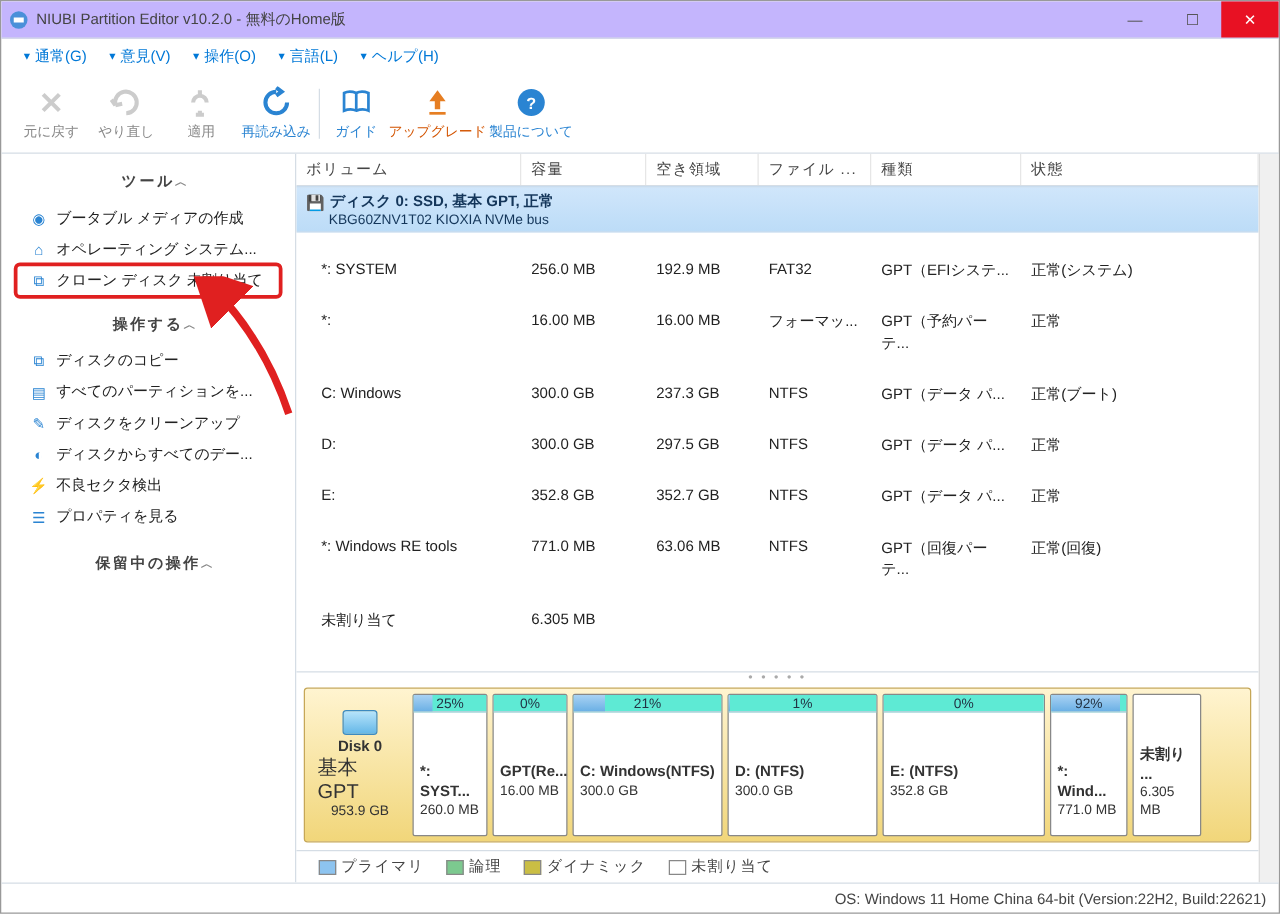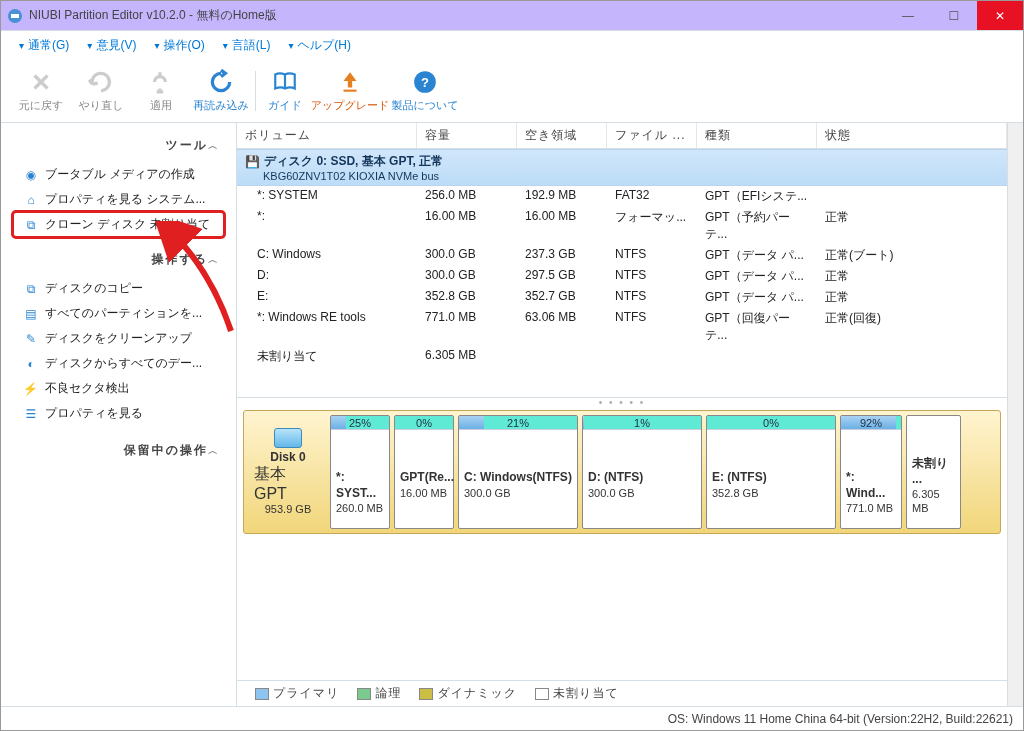--- a/index.html
+++ b/index.html
@@ -23,42 +23,42 @@
 .tool-btn { display: flex; flex-direction: column; align-items: center; justify-content: center; width: 60px; height: 60px; color: #888; }
 .tool-btn .ticon { width: 28px; height: 28px; display: flex; align-items: center; justify-content: center; }
 .tool-btn .tlabel { font-size: 11px; margin-top: 2px; }
 .tool-sep { width: 1px; height: 40px; background: #d5dde5; margin: 0 4px; }
 .tool-btn.blue { color: #2a84d2; }
 
 
 .main { flex: 1; display: flex; overflow: hidden; }
 .sidebar { width: 236px; border-right: 1px solid #d5dde5; padding: 8px 12px; overflow: hidden; display: flex; flex-direction: column; }
 .sidebar .scrollfill { flex: 1; }
-.side-section-hdr { display: flex; align-items: center; justify-content: flex-end; font-weight: bold; color: #444; padding: 6px 4px 8px 16px; letter-spacing: 2px; }
+.side-section-hdr { display: flex; align-items: center; justify-content: center; font-weight: bold; color: #444; padding: 6px 4px 8px 16px; letter-spacing: 2px; }
 .side-item { display: flex; align-items: center; gap: 6px; padding: 4px 4px 4px 10px; color: #222; }
 .side-item .sicon { width: 16px; height: 16px; display: flex; align-items: center; justify-content: center; color: #2a84d2; }
 .highlight-box { position: relative; }
 .red-outline { position: absolute; border: 3px solid #e02020; border-radius: 5px; left: -2px; right: -2px; top: -2px; bottom: -2px; pointer-events: none; }
 .chevron { font-size: 10px; color: #888; }
 
 .arrow-svg { position: absolute; pointer-events: none; }
 
 .content { flex: 1; display: flex; flex-direction: column; overflow: hidden; }
 
 
 .vol-table { border-bottom: 1px solid #d5dde5; }
 .col-headers { display: flex; height: 26px; align-items: center; border-bottom: 1px solid #d5dde5; background: #fff; }
 .col-h { padding: 0 8px; color: #444; letter-spacing: 1px; border-right: 1px solid #e6e6e6; height: 100%; display: flex; align-items: center; }
 .c-vol { width: 180px; } .c-cap { width: 100px; } .c-free { width: 90px; } .c-fs { width: 90px; }
 .c-type { width: 120px; } .c-stat { flex: 1; }
 .disk-header-row { background: linear-gradient(to bottom, #d0e6fb, #bcdcf7); padding: 3px 8px; border-top: 1px solid #b9d4ec; border-bottom: 1px solid #b9d4ec; }
 .disk-header-row .l1 { color: #14365a; font-weight: bold; display: flex; align-items: center; gap: 4px; }
 .disk-header-row .l2 { color: #14365a; font-size: 11px; padding-left: 18px; }
 .vol-row { display: flex; padding: 1px 0; }
-.vol-row > div { padding: 1px 8px; color: #222; }
+.vol-row > div { padding: 1px 8px; color: #222; margin-top: 20px; }
 .vol-body { padding-bottom: 30px; }
 
 
 .splitter { height: 8px; display:flex; align-items:center; justify-content:center; color:#aaa; letter-spacing: 2px; font-size:10px; }
 
 
 .disk-map-wrap { padding: 4px 6px; }
 .disk-map { display: flex; gap: 0; border: 1px solid #c6a757; padding: 4px; background: linear-gradient(to bottom, #fff4d0, #f1d67a); border-radius: 3px; }
 .disk-head { width: 80px; padding: 0 6px; display: flex; flex-direction: column; align-items: center; justify-content: center; }
 .disk-head .dicon { width:28px; height:20px; background: linear-gradient(to bottom,#b7e4fb,#64b7e7); border: 1px solid #3d8abf; border-radius:3px; }
@@ -198,21 +198,21 @@
     <div class="side-section-hdr">
       <span>ツール</span>
       <span class="chevron">︿</span>
     </div>
     <div class="side-item">
       <span class="sicon">◉</span>
       <span>ブータブル メディアの作成</span>
     </div>
     <div class="side-item">
       <span class="sicon">⌂</span>
-      <span>プロパティを見る システム...</span>
+      <span>オペレーティング システム...</span>
     </div>
     <div class="side-item highlight-box">
       <span class="sicon">⧉</span>
       <span>クローン ディスク 未割り当て</span>
       <span class="red-outline"></span>
     </div>
 
     <div class="side-section-hdr" style="margin-top:8px">
       <span>操作する</span>
       <span class="chevron">︿</span>
@@ -279,20 +279,21 @@
               </div>
             <div class="l2">KBG60ZNV1T02 KIOXIA NVMe bus</div>
           </div>
           <div class="vol-body" id="vol-body">
               <div class="vol-row">
                 <div class="c-vol" style="padding-left:20px">*: SYSTEM</div>
                 <div class="c-cap">256.0 MB</div>
                 <div class="c-free">192.9 MB</div>
                 <div class="c-fs">FAT32</div>
                 <div class="c-type">GPT（EFIシステ...</div>
+                <div class="c-stat">正常(システム)</div>
               </div>
               <div class="vol-row">
                 <div class="c-vol" style="padding-left:20px">*:</div>
                 <div class="c-cap">16.00 MB</div>
                 <div class="c-free">16.00 MB</div>
                 <div class="c-fs">フォーマッ...</div>
                 <div class="c-type">GPT（予約パーテ...</div>
                 <div class="c-stat">正常</div>
               </div>
               <div class="vol-row">

